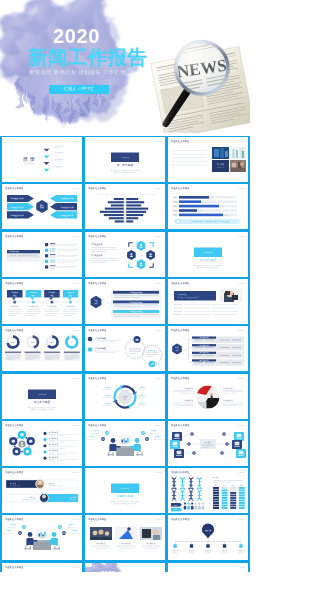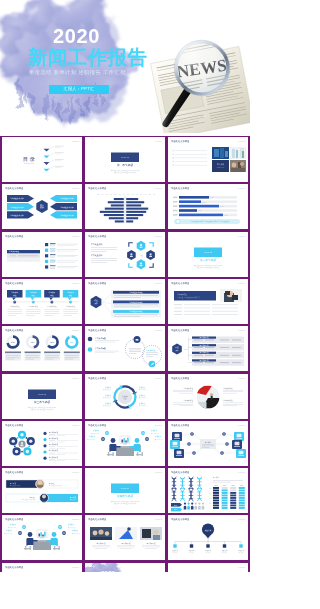--- a/index.html
+++ b/index.html
@@ -1,19 +1,19 @@
 <!DOCTYPE html>
 <html><head>
 <meta charset="utf-8">
 <title>PPT Template Preview</title>
 <style>
 *{margin:0;padding:0;box-sizing:border-box}
 html,body{width:250px;height:609px;overflow:hidden;background:#ffffff}
 body{font-family:"Liberation Sans",sans-serif;-webkit-font-smoothing:antialiased}
-.page{position:relative;width:250px;height:572px;background:#701a75;overflow:hidden}
+.page{position:relative;width:250px;height:572px;background:#0ea5e9;overflow:hidden}
 
 
 .banner{position:relative;width:250px;height:136px;overflow:hidden;background:#ffffff}
 .splash{position:absolute;left:-6px;top:-8px;width:150px;height:150px}
 .news-img{position:absolute;left:150px;top:21px;width:106px;height:112px}
 .cover-txt{position:absolute;left:0;top:0;width:250px;height:136px}
 .yr{position:absolute;left:53px;top:26px;font-size:20px;font-weight:bold;color:#ffffff;letter-spacing:0.6px;line-height:1}
 .ttl{position:absolute;left:28px;top:47px;font-size:19.5px;font-weight:bold;color:#46d6f8;letter-spacing:0.4px;line-height:1.1}
 .sub{position:absolute;left:29px;top:70px;font-size:5.2px;color:#dbe6fb;letter-spacing:.5px;line-height:1}
 .cbtn{position:absolute;left:49px;top:85px;width:60px;height:8.5px;background:#2fcdf5;border-radius:1px}

